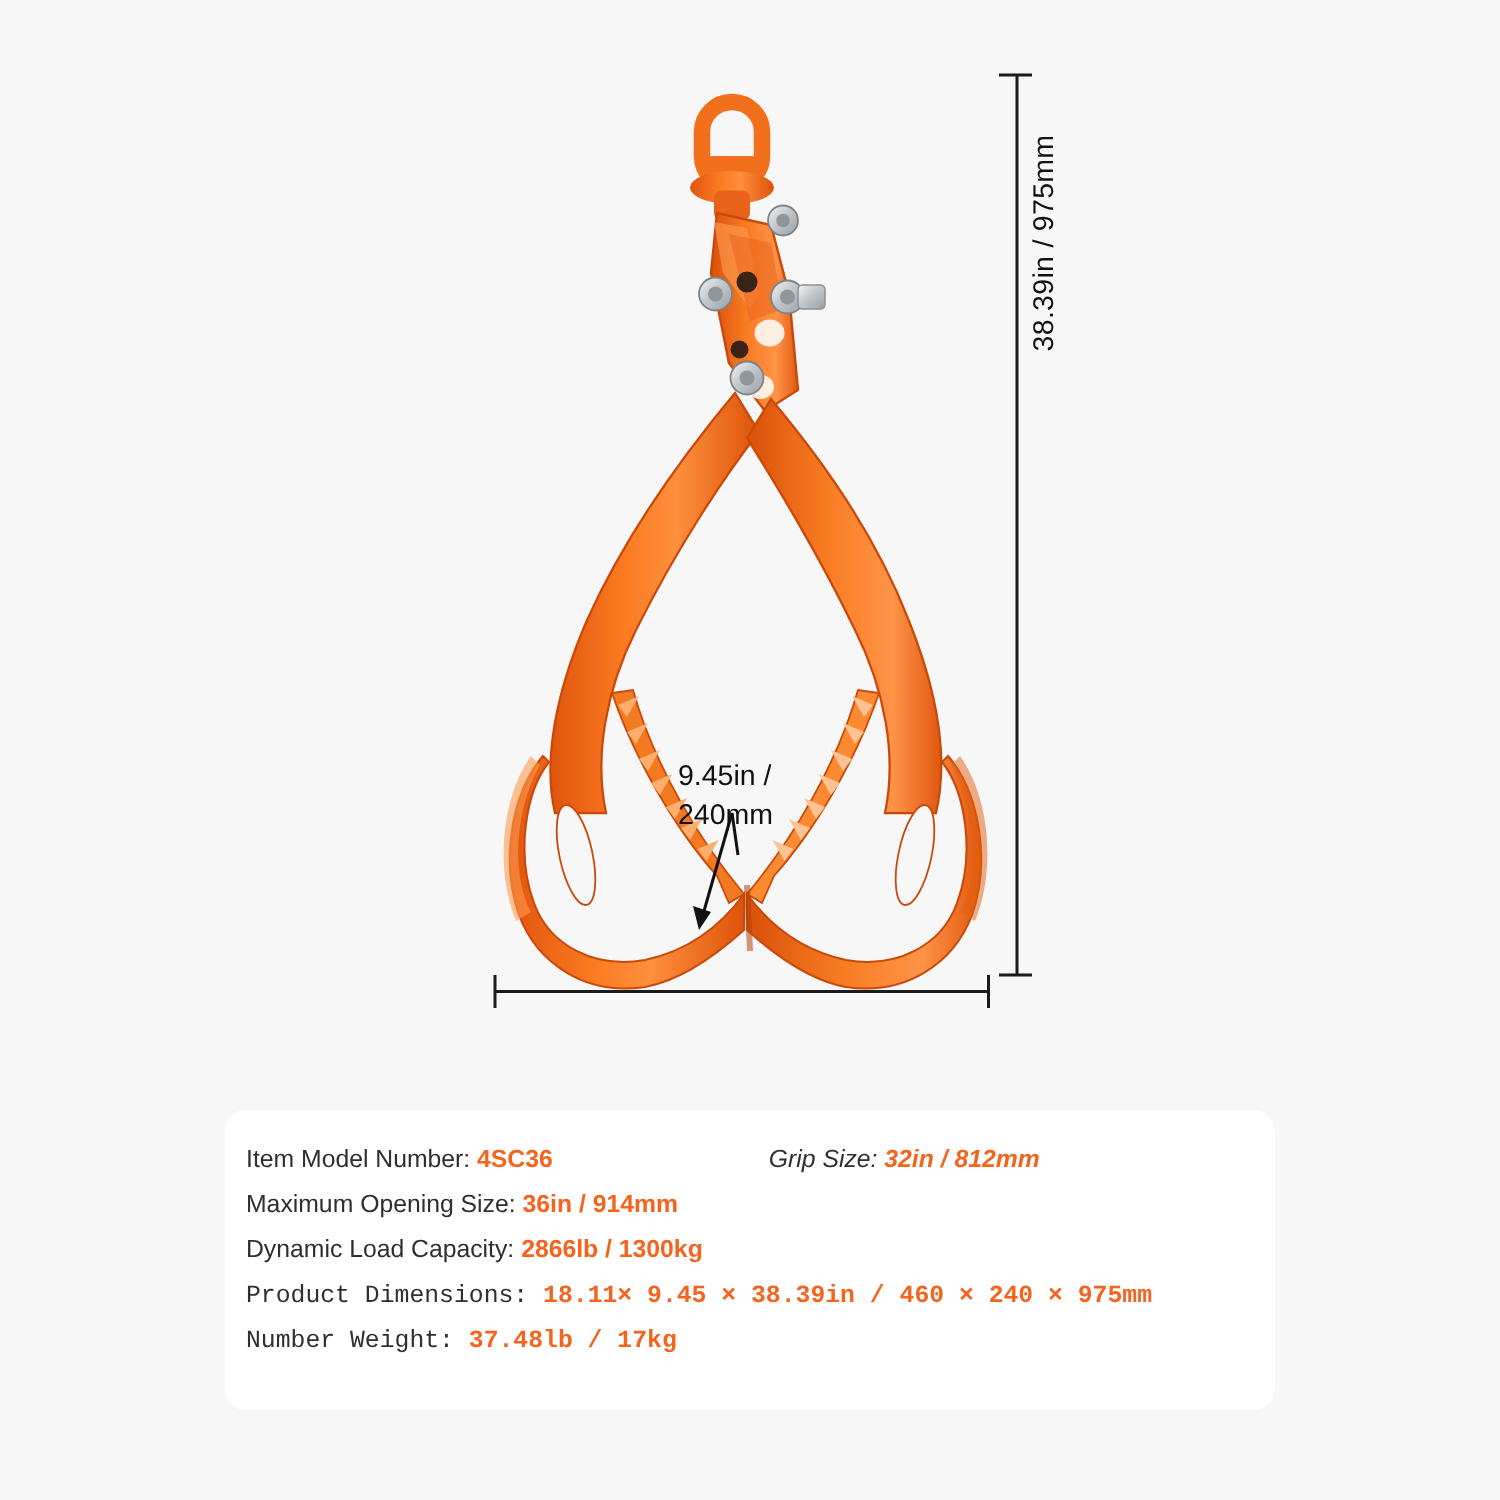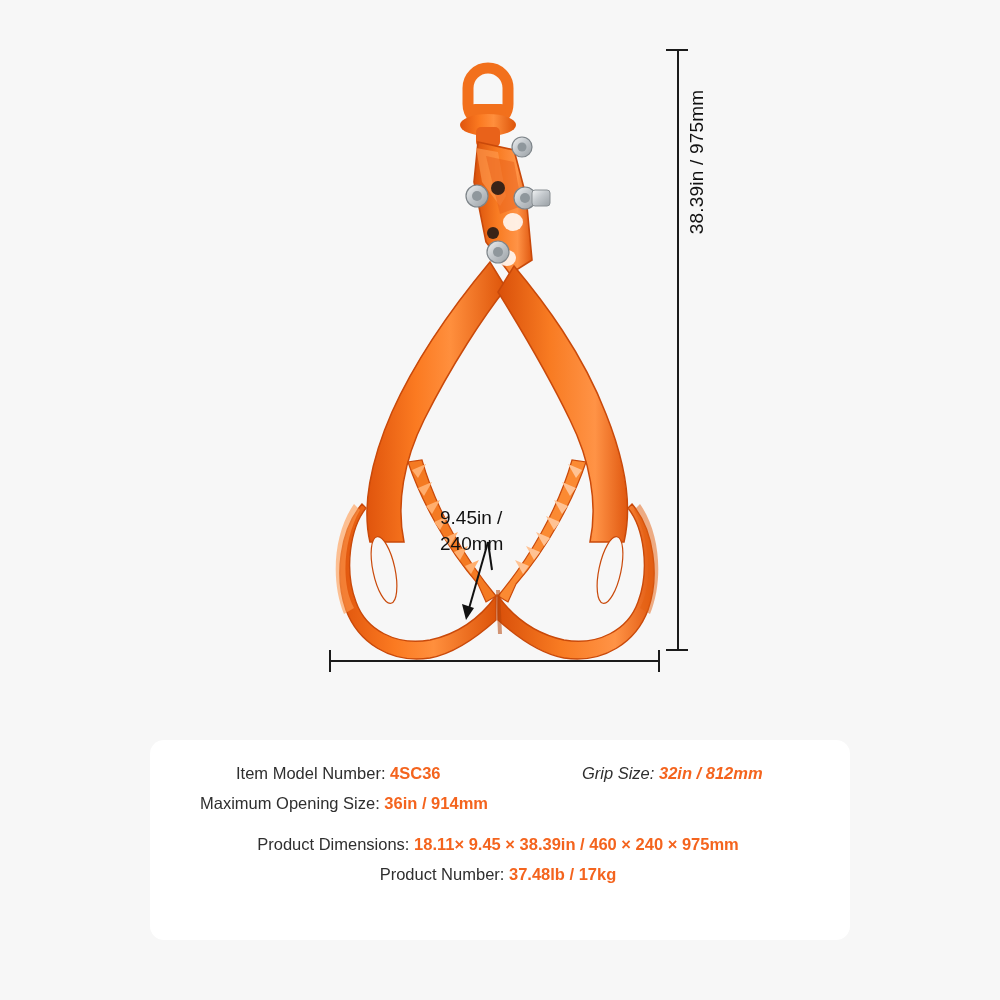--- a/index.html
+++ b/index.html
@@ -73,21 +73,21 @@
     left: 330px;
     top: 676px;
     width: 330px;
     text-align: center;
     font-size: 19px;
     color: #111;
   }
 
   .dim-label-inner {
     position: absolute;
-    left: 440px;
+    left: 452px;
     top: 505px;
     font-size: 19px;
     line-height: 26px;
     color: #111;
   }
 
   
   .spec-card {
     position: absolute;
     left: 150px;
@@ -96,30 +96,29 @@
     height: 200px;
     background: #ffffff;
     border-radius: 14px;
   }
   .spec-inner {
     padding: 24px 18px 0 14px;
   }
   .spec-row {
     display: flex;
     margin-bottom: 11px;
-    text-align: center;
   }
   .spec-cell {
     font-size: 16.5px;
     color: #2a2a2a;
     white-space: nowrap;
   }
   .spec-cell.col1 { width: 360px; }
   .spec-cell.col2 { width: 330px; font-style: italic; }
-  .spec-cell.wide { width: 690px; }
+  .spec-cell.wide { width: 690px; font-family: Liberation Mono, monospace; }
   .spec-val {
     color: #f4641e;
     font-weight: bold;
   }
   .spec-key { color: #2f2f2f; }
 </style>
 </head>
 <body>
 
 <div id="stage">
@@ -275,30 +274,33 @@
         </div>
       </div>
 
       <div class="spec-row">
         <div class="spec-cell col1">
           <span class="spec-key">Maximum Opening Size: </span><span class="spec-val">36in / 914mm</span>
         </div>
       </div>
 
       <div class="spec-row">
+        <div class="spec-cell col1">
+          <span class="spec-key">Dynamic Load Capacity: </span><span class="spec-val">2866lb / 1300kg</span>
+        </div>
       </div>
 
       <div class="spec-row">
         <div class="spec-cell wide">
           <span class="spec-key">Product Dimensions: </span><span class="spec-val">18.11× 9.45 × 38.39in / 460 × 240 × 975mm</span>
         </div>
       </div>
 
       <div class="spec-row">
         <div class="spec-cell wide">
-          <span class="spec-key">Product Number: </span><span class="spec-val">37.48lb / 17kg</span>
+          <span class="spec-key">Number Weight: </span><span class="spec-val">37.48lb / 17kg</span>
         </div>
       </div>
 
     </div>
   </div>
 
 </div>
 
 </body></html>

